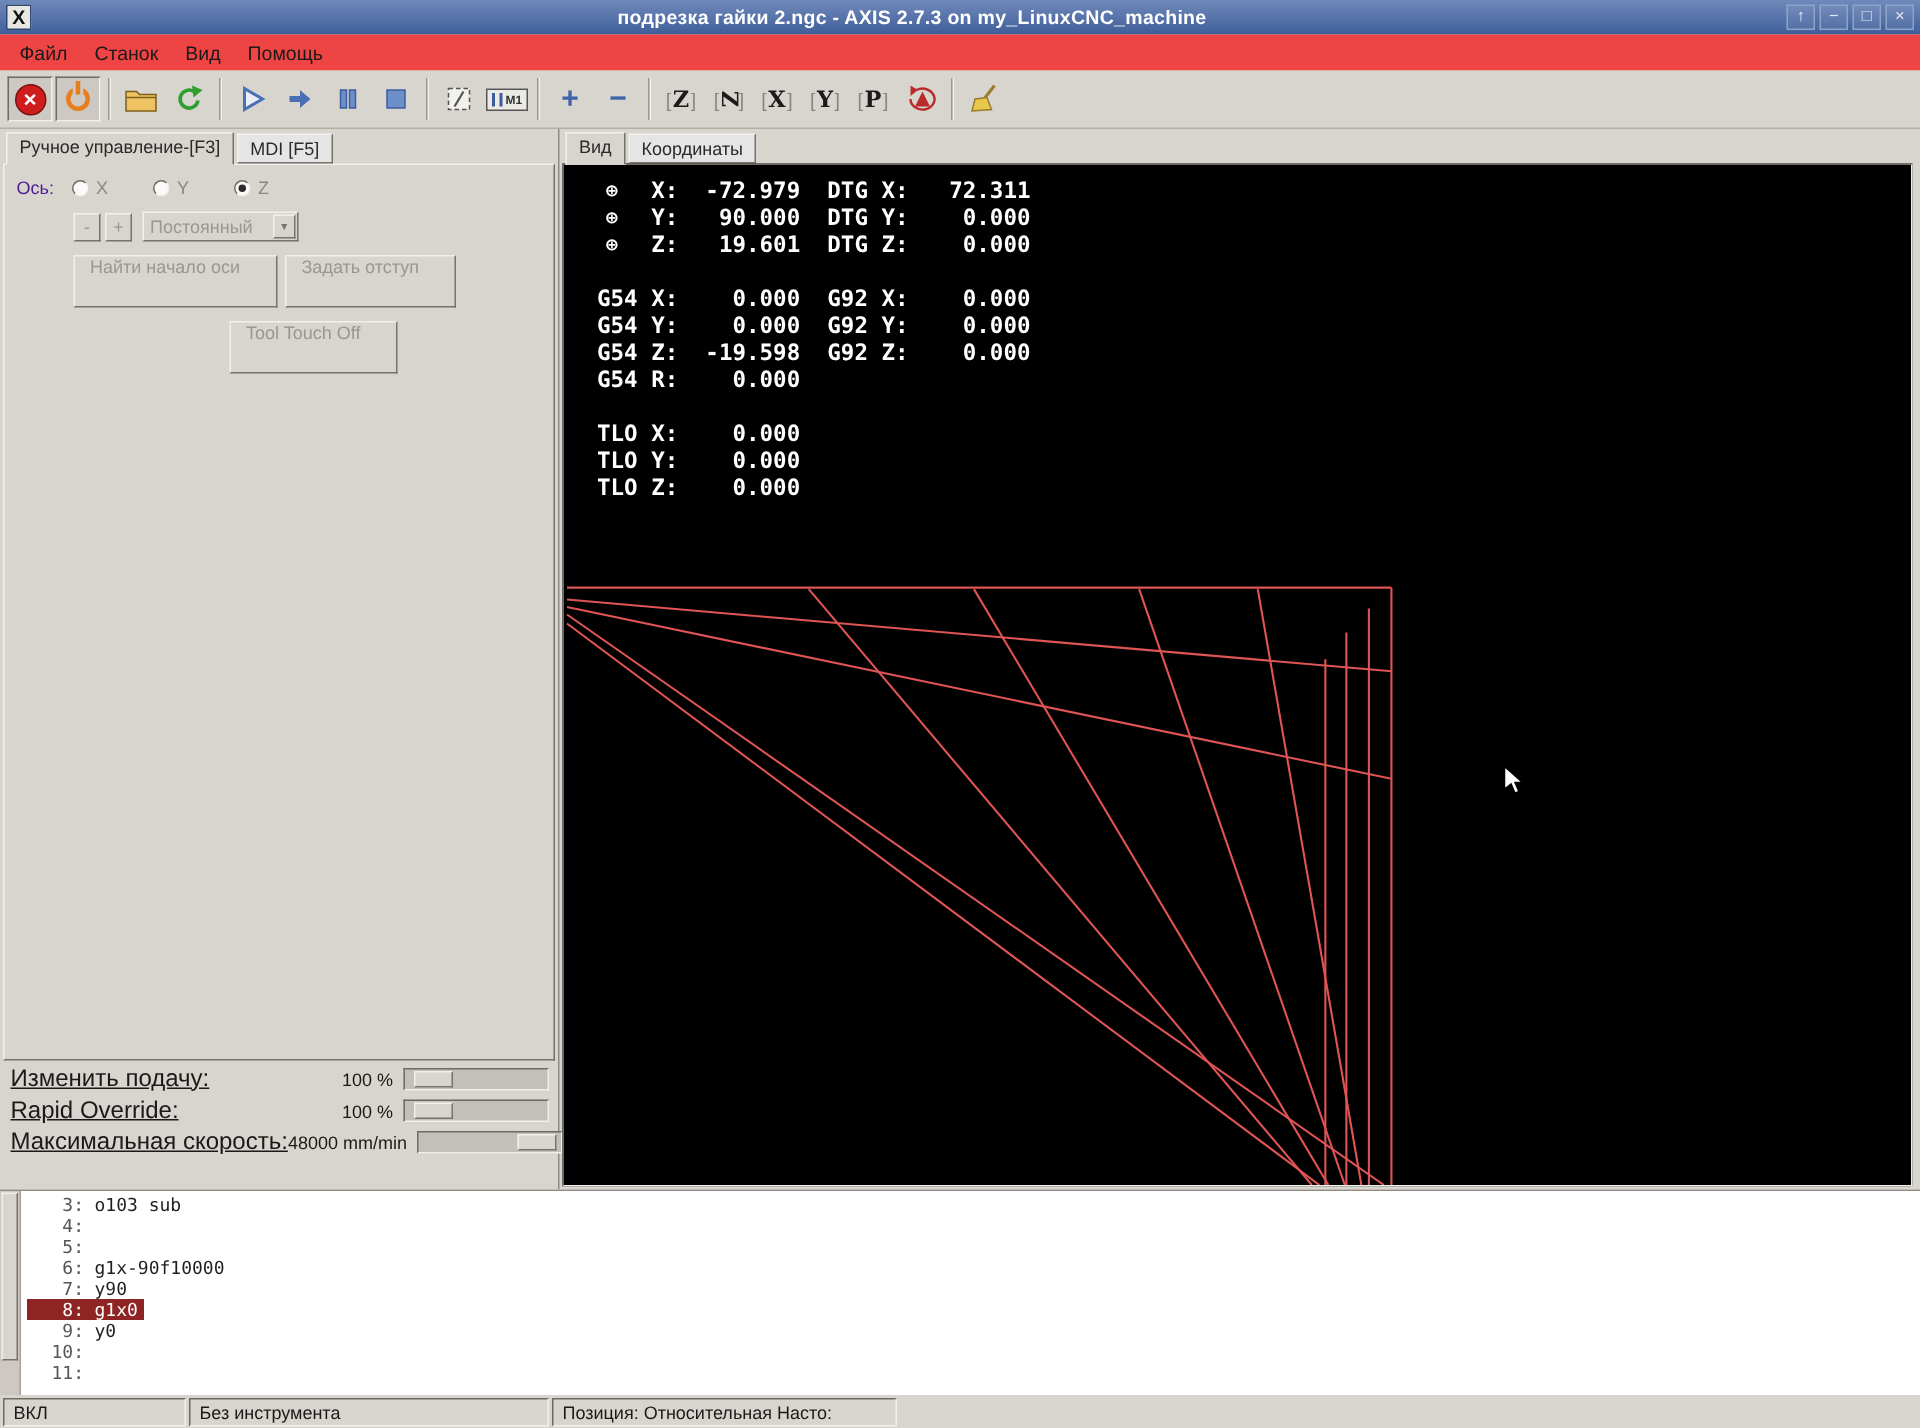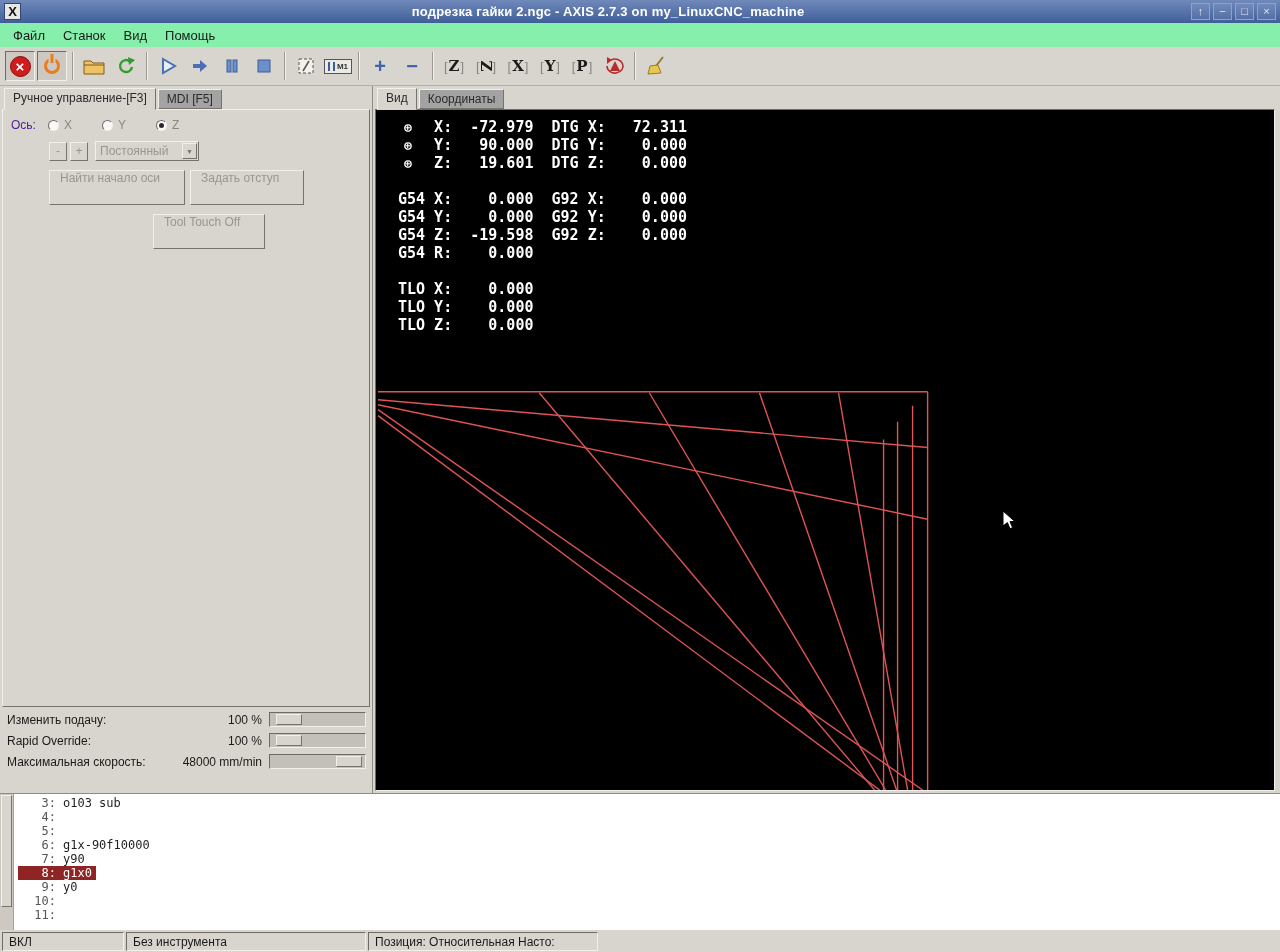--- a/index.html
+++ b/index.html
@@ -8,21 +8,21 @@
   .window { width:1280px; height:952px; display:flex; flex-direction:column; background:#d8d5ce; }
 
   
   .titlebar { height:23px; flex:none; background:linear-gradient(to bottom,#7089bb,#3f5e99); display:flex; align-items:center; padding:0 4px; }
   .tb-logo { width:17px; height:17px; background:#e9e7e2; border:1px solid #2e4775; color:#111; font-weight:bold; font-size:13px; line-height:15px; text-align:center; margin-right:4px; }
   .tb-title { flex:1; text-align:center; color:#ffffff; font-weight:bold; font-size:13px; letter-spacing:.2px; white-space:nowrap; overflow:hidden; }
   .tb-buttons { display:flex; gap:3px; }
   .tb-btn { width:19px; height:17px; color:#e3e9f4; border:1px solid #8fa3c6; background:rgba(255,255,255,.07); font-size:11px; line-height:15px; text-align:center; cursor:default; }
 
   
-  .menubar { height:24px; flex:none; display:flex; align-items:center; padding-left:4px; background:#86efac; }
+  .menubar { height:24px; flex:none; display:flex; align-items:center; padding-left:4px; background:#ef4444; }
   .menu-item { padding:3px 9px; font-size:13px; }
 
   
   .toolbar { height:39px; flex:none; display:flex; align-items:center; padding-left:4px; border-bottom:1px solid #b3afa7; background:#d8d5ce; }
   .tbtn { width:30px; height:30px; margin:0 1px; background:#d8d5ce; border:1px solid transparent; display:flex; align-items:center; justify-content:center; }
   .tbtn.checked { border-color:#6f6b64 #f2f0ec #f2f0ec #6f6b64; background:#cdc9c2; }
   .tsep { width:2px; height:28px; margin:0 4px; border-left:1px solid #9c978f; border-right:1px solid #f4f2ee; }
   .estop-icon { width:21px; height:21px; background:#cf1d1d; border:1px solid #7c0f0f; border-radius:50%; color:#fff; font-weight:bold; font-size:15px; line-height:19px; text-align:center; }
   .power-icon { width:16px; height:16px; border:3px solid #e87e1e; border-radius:50%; position:relative; }
   .power-icon::after { content:""; position:absolute; left:50%; top:-7px; transform:translateX(-50%); width:3px; height:9px; background:#e87e1e; box-shadow:0 0 0 2px #cdc9c2; }
@@ -35,42 +35,42 @@
   .m1-box { border:1px solid #555; display:flex; align-items:center; gap:2px; padding:2px 3px; background:#eceae5; }
   .m1-bars { width:7px; height:9px; border-left:2px solid #3b5d9e; border-right:2px solid #3b5d9e; }
   .m1-text { font-size:8px; font-weight:bold; color:#333; }
 
   
   .main-row { flex:1; display:flex; overflow:hidden; }
 
   
   .left-panel { width:373px; flex:none; display:flex; flex-direction:column; border-right:1px solid #8f8b84; padding:2px 2px 0 2px; }
   .tabs { display:flex; align-items:center; height:21px; flex:none; padding-left:2px; }
-  .tab { border:1px solid; border-color:#f2f0ec #77736b #77736b #f2f0ec; background:#a3a3a3; padding:2px 8px 2px; margin-right:2px; font-size:12px; color:#2a2a2a; position:relative; }
+  .tab { border:1px solid; border-color:#f2f0ec #77736b #77736b #f2f0ec; background:#e5e5e5; padding:2px 8px 2px; margin-right:2px; font-size:12px; color:#2a2a2a; position:relative; }
   .tab.active { background:#d8d5ce; border-bottom-color:#d8d5ce; padding-bottom:4px; z-index:2; }
   .panel-box { flex:1; border:1px solid; border-color:#f2f0ec #77736b #77736b #f2f0ec; background:#d8d5ce; padding:8px 6px; }
   .axis-row { display:flex; align-items:center; gap:8px; padding-left:2px; }
   .axis-lbl { font-size:12px; color:#4c1d95; margin-right:4px; }
   .radio { display:flex; align-items:center; gap:5px; width:46px; color:#8b877f; }
   .rdot { width:11px; height:11px; border-radius:50%; background:#fbfaf8; border:1px solid; border-color:#6f6b64 #f2f0ec #f2f0ec #6f6b64; position:relative; }
   .radio.selected .rdot::after { content:""; position:absolute; left:2px; top:2px; width:5px; height:5px; border-radius:50%; background:#2a2a2a; }
   .jog-row { display:flex; align-items:center; gap:3px; margin-top:9px; padding-left:40px; }
   .small-btn { width:18px; height:19px; border:1px solid; border-color:#f2f0ec #77736b #77736b #f2f0ec; background:#d8d5ce; color:#9b968e; font-size:12px; text-align:center; line-height:16px; }
   .combo { width:104px; height:20px; border:1px solid; border-color:#f2f0ec #77736b #77736b #f2f0ec; background:#d8d5ce; color:#9b968e; display:flex; align-items:center; padding-left:4px; position:relative; margin-left:4px; }
   .combo-arrow { position:absolute; right:1px; top:1px; bottom:1px; width:15px; border:1px solid; border-color:#f2f0ec #77736b #77736b #f2f0ec; font-size:7px; color:#7a766f; display:flex; align-items:center; justify-content:center; }
   .btn-row { display:flex; gap:5px; margin-top:9px; padding-left:40px; }
   .pbtn { height:35px; border:1px solid; border-color:#f2f0ec #77736b #77736b #f2f0ec; background:#d8d5ce; color:#9b968e; font-size:12px; padding:0 10px; }
   .pbtn.home { width:136px; }
   .pbtn.offset { width:114px; }
   .pbtn.tto { width:112px; margin-left:138px; }
 
   
   .overrides { flex:none; height:86px; padding:2px 4px 2px 5px; }
   .ov-row { display:flex; align-items:center; height:21px; }
-  .ov-label { flex:1; font-size:12px; white-space:nowrap; }
+  .ov-label { flex:1; font-size:16px; white-space:nowrap;text-decoration:underline; }
   .ov-value { font-size:12px; margin-right:7px; white-space:nowrap; }
   .slider { width:97px; height:15px; flex:none; background:#c3c0b9; border:1px solid; border-color:#6f6b64 #f2f0ec #f2f0ec #6f6b64; position:relative; }
   .handle { position:absolute; top:1px; width:26px; height:11px; background:#d8d5ce; border:1px solid; border-color:#f2f0ec #77736b #77736b #f2f0ec; }
 
   
   .right-panel { flex:1; display:flex; flex-direction:column; padding:2px 5px 2px 2px; overflow:hidden; }
   .preview-area { flex:1; position:relative; background:#000; border:1px solid; border-color:#6f6b64 #f2f0ec #f2f0ec #6f6b64; overflow:hidden; }
   .dro { position:absolute; left:22px; top:8px; color:#ffffff; font-family:"DejaVu Sans Mono", monospace; font-size:15px; line-height:18px; font-weight:bold; white-space:pre; }
   .homed { position:absolute; color:#fff; font-family:"DejaVu Sans Mono", monospace; font-size:13px; font-weight:bold; left:28px; }
   .homed.i1 { top:10px; } .homed.i2 { top:28px; } .homed.i3 { top:46px; }

